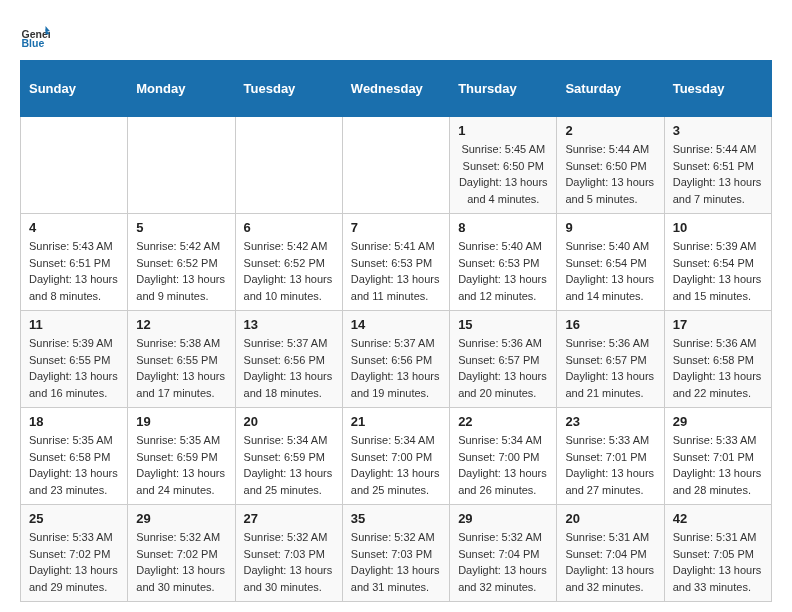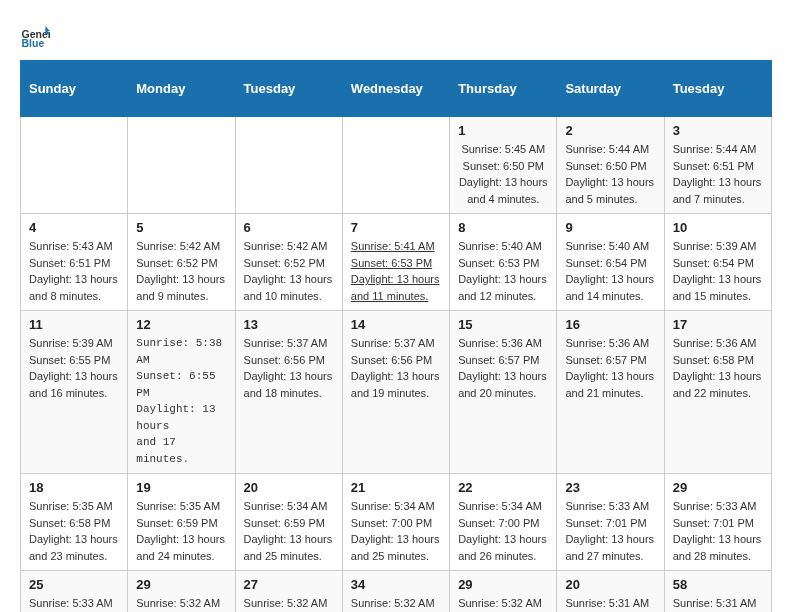--- a/index.html
+++ b/index.html
@@ -171,21 +171,21 @@
         </td>
         <td>
           <span class="day-number">6</span>
           <div class="day-info" style="white-space: pre-line;">Sunrise: 5:42 AM
 Sunset: 6:52 PM
 Daylight: 13 hours
 and 10 minutes.</div>
         </td>
         <td>
           <span class="day-number">7</span>
-          <div class="day-info" style="white-space: pre-line; text-decoration: underline;">Sunrise: 5:41 AM
+          <div class="day-info" style="white-space: pre-line;">Sunrise: 5:41 AM
 Sunset: 6:53 PM
 Daylight: 13 hours
 and 11 minutes.</div>
         </td>
         <td>
           <span class="day-number">8</span>
           <div class="day-info" style="white-space: pre-line;">Sunrise: 5:40 AM
 Sunset: 6:53 PM
 Daylight: 13 hours
 and 12 minutes.</div>
@@ -208,21 +208,21 @@
       <tr>
         <td>
           <span class="day-number">11</span>
           <div class="day-info" style="white-space: pre-line;">Sunrise: 5:39 AM
 Sunset: 6:55 PM
 Daylight: 13 hours
 and 16 minutes.</div>
         </td>
         <td>
           <span class="day-number">12</span>
-          <div class="day-info" style="white-space: pre-line; font-family: Liberation Mono, monospace;">Sunrise: 5:38 AM
+          <div class="day-info" style="white-space: pre-line;">Sunrise: 5:38 AM
 Sunset: 6:55 PM
 Daylight: 13 hours
 and 17 minutes.</div>
         </td>
         <td>
           <span class="day-number">13</span>
           <div class="day-info" style="white-space: pre-line;">Sunrise: 5:37 AM
 Sunset: 6:56 PM
 Daylight: 13 hours
 and 18 minutes.</div>
@@ -323,42 +323,42 @@
 and 30 minutes.</div>
         </td>
         <td>
           <span class="day-number">27</span>
           <div class="day-info" style="white-space: pre-line;">Sunrise: 5:32 AM
 Sunset: 7:03 PM
 Daylight: 13 hours
 and 30 minutes.</div>
         </td>
         <td>
-          <span class="day-number">34</span>
+          <span class="day-number">35</span>
           <div class="day-info" style="white-space: pre-line;">Sunrise: 5:32 AM
 Sunset: 7:03 PM
 Daylight: 13 hours
 and 31 minutes.</div>
         </td>
         <td>
           <span class="day-number">29</span>
           <div class="day-info" style="white-space: pre-line;">Sunrise: 5:32 AM
 Sunset: 7:04 PM
 Daylight: 13 hours
 and 32 minutes.</div>
         </td>
         <td>
           <span class="day-number">20</span>
           <div class="day-info" style="white-space: pre-line;">Sunrise: 5:31 AM
 Sunset: 7:04 PM
 Daylight: 13 hours
 and 32 minutes.</div>
         </td>
         <td>
-          <span class="day-number">58</span>
+          <span class="day-number">42</span>
           <div class="day-info" style="white-space: pre-line;">Sunrise: 5:31 AM
 Sunset: 7:05 PM
 Daylight: 13 hours
 and 33 minutes.</div>
         </td>
       </tr>
     </tbody>
 </table>
 
 </body></html>

